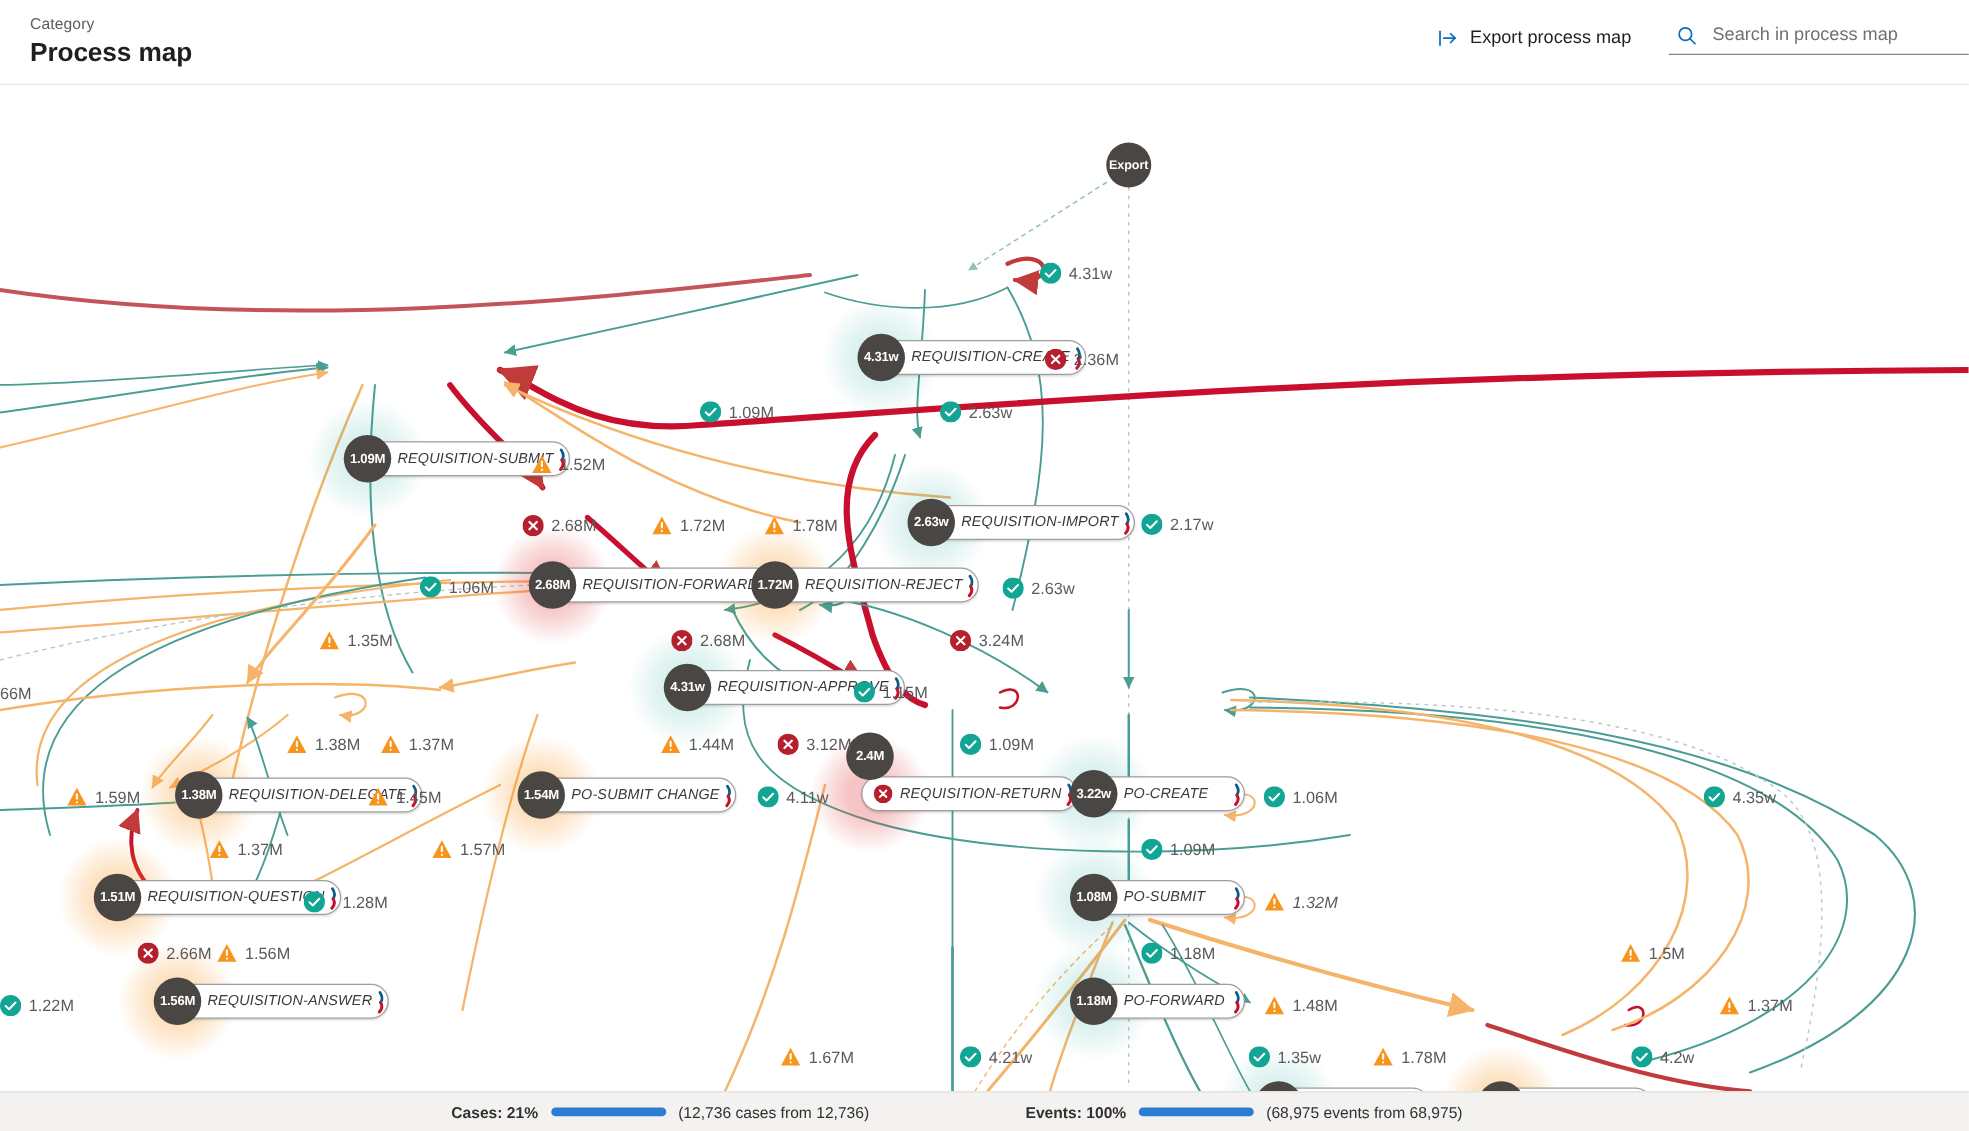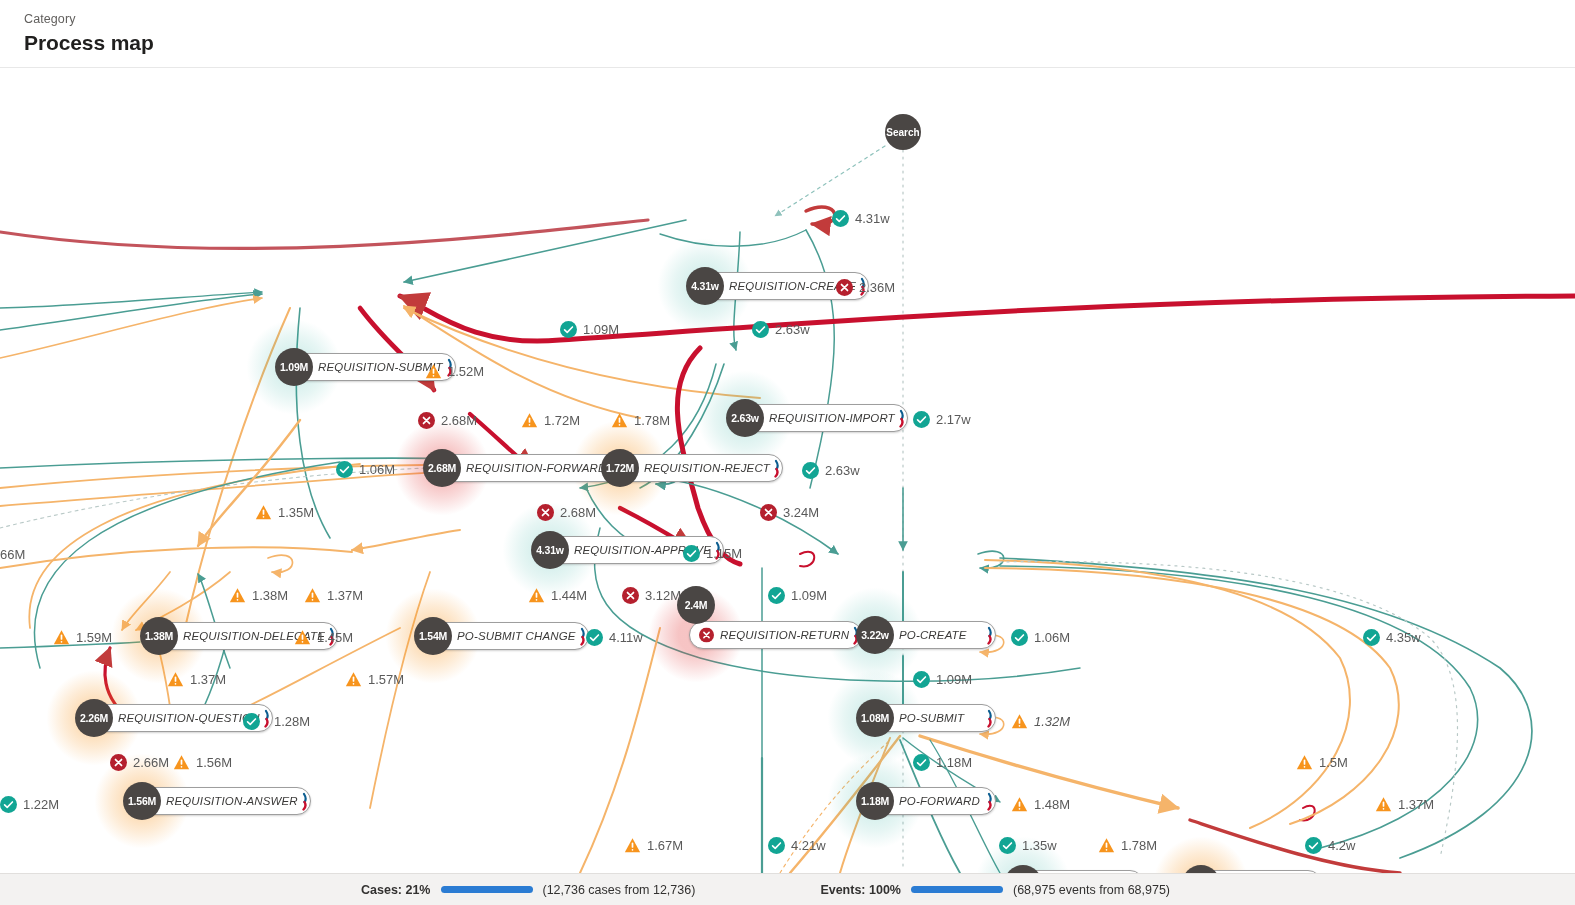--- a/index.html
+++ b/index.html
@@ -139,20 +139,41 @@
   .stat-name { font-weight: bold; }
   .stat-detail { color: #323130; }
 </style>
 </head>
 <body>
 
 <div id="header">
   <div id="header-left">
     <div class="category-label">Category</div>
     <div class="page-title">Process map</div>
+  </div>
+  <div id="header-right">
+    <div id="export-btn">
+      <span class="ico">
+        <svg width="17" height="17" viewBox="0 0 17 17" fill="none">
+          <path d="M2 3 L2 14" stroke="#0f6cbd" stroke-width="1.4" stroke-linecap="round"></path>
+          <path d="M5 8.5 L14 8.5" stroke="#0f6cbd" stroke-width="1.4" stroke-linecap="round"></path>
+          <path d="M10.5 5 L14 8.5 L10.5 12" stroke="#0f6cbd" stroke-width="1.4" stroke-linecap="round" stroke-linejoin="round"></path>
+        </svg>
+      </span>
+      <span>Export process map</span>
+    </div>
+    <div id="search-wrap">
+      <span class="ico">
+        <svg width="17" height="17" viewBox="0 0 17 17" fill="none">
+          <circle cx="7.3" cy="7.3" r="5" stroke="#0f6cbd" stroke-width="1.4"></circle>
+          <path d="M11 11 L15 15" stroke="#0f6cbd" stroke-width="1.4" stroke-linecap="round"></path>
+        </svg>
+      </span>
+      <input id="search-input" type="text" placeholder="Search in process map" style="">
+    </div>
   </div>
 </div>
 
 <div id="canvas">
 
   <svg id="edges" viewBox="0 0 1575 805" preserveAspectRatio="none">
     <defs>
       <marker id="ah-ok" markerWidth="7" markerHeight="7" refX="5.5" refY="3" orient="auto">
         <path d="M0,0 L6,3 L0,6 z" fill="#4a9d93"></path>
       </marker>
@@ -280,21 +301,21 @@
       <path d="M545,486 C560,478 558,502 544,498" stroke="#c8102e" stroke-width="2"></path>
 
       <path d="M460,462 C420,468 390,476 352,482" stroke="#f5b46a" stroke-width="2" marker-end="url(#ah-warn)"></path>
       <path d="M0,500 C120,480 260,474 352,484" stroke="#f5b46a" stroke-width="2"></path>
       <path d="M430,504 C410,560 390,640 370,740" stroke="#f5b46a" stroke-width="1.8"></path>
     </g>
   </svg>
 
   <div id="nodes-layer">
       <div class="start-node" style="left: 885px; top: 46px;">
-        <span>Search</span>
+        <span>Export</span>
       </div>
       <div class="glow" style="background: radial-gradient(circle, rgba(18, 165, 148, 0.16) 0%, rgba(18, 165, 148, 0.16) 26%, rgba(18, 165, 148, 0.1) 45%, rgba(18, 165, 148, 0) 70%); left: 657px; top: 170px; width: 96px; height: 96px;"></div>
       <div class="node" style="left: 698px; top: 204px; min-width: 122px;">
         <span class="sico">
           <svg width="15" height="15" viewBox="0 0 16 16">
             <circle cx="8" cy="8" r="8" fill="#12a594"></circle>
             <path d="M4.3 8.3 L6.8 10.7 L11.7 5.6" stroke="#fff" stroke-width="1.5" fill="none" stroke-linecap="round" stroke-linejoin="round"></path>
           </svg>
         </span>
         <span class="nlabel">REQUISITION-CREATE</span>
@@ -471,21 +492,21 @@
             <rect x="7.2" y="11.2" width="1.6" height="1.7" rx="0.8" fill="#fff"></rect>
           </svg>
         </span>
         <span class="nlabel">REQUISITION-QUESTION</span>
         <span class="endcap"><svg width="14" height="20" viewBox="0 0 14 20">
     <path d="M11 2 C13 5 13 8 11.5 10" stroke="#0a5c8f" stroke-width="2.2" fill="none" stroke-linecap="round"></path>
     <path d="M11.5 10 C13 12.5 12.5 15.5 10.5 17.5" stroke="#c8102e" stroke-width="2.4" fill="none" stroke-linecap="round"></path>
   </svg></span>
       </div>
       <div class="nbadge" style="left: 75px; top: 631px;">
-        <span>2.26M</span>
+        <span>1.51M</span>
       </div>
       <div class="glow" style="background: radial-gradient(circle, rgba(18, 165, 148, 0.16) 0%, rgba(18, 165, 148, 0.16) 26%, rgba(18, 165, 148, 0.1) 45%, rgba(18, 165, 148, 0) 70%); left: 827px; top: 602px; width: 96px; height: 96px;"></div>
       <div class="node" style="left: 868px; top: 636px; min-width: 128px;">
         <span class="sico">
           <svg width="15" height="15" viewBox="0 0 16 16">
             <circle cx="8" cy="8" r="8" fill="#12a594"></circle>
             <path d="M4.3 8.3 L6.8 10.7 L11.7 5.6" stroke="#fff" stroke-width="1.5" fill="none" stroke-linecap="round" stroke-linejoin="round"></path>
           </svg>
         </span>
         <span class="nlabel">PO-SUBMIT</span>
@@ -699,21 +720,21 @@
         <span>1.59M</span>
       </div>
       <div class="elabel" style="left: 294px; top: 561px;">
         <span class="badge"><svg width="17" height="17" viewBox="0 0 16 16">
             <path d="M8 1.2 L15.2 14.4 L0.8 14.4 Z" fill="#f7941d"></path>
             <rect x="7.2" y="5.2" width="1.6" height="5" rx="0.8" fill="#fff"></rect>
             <rect x="7.2" y="11.2" width="1.6" height="1.7" rx="0.8" fill="#fff"></rect>
           </svg></span>
         <span>1.45M</span>
       </div>
-      <div class="elabel" style="left: 586px; top: 561px; text-align: right;">
+      <div class="elabel" style="left: 606px; top: 561px; text-align: right;">
         <span class="badge"><svg width="17" height="17" viewBox="0 0 16 16">
             <circle cx="8" cy="8" r="8" fill="#12a594"></circle>
             <path d="M4.3 8.3 L6.8 10.7 L11.7 5.6" stroke="#fff" stroke-width="1.5" fill="none" stroke-linecap="round" stroke-linejoin="round"></path>
           </svg></span>
         <span>4.11w</span>
       </div>
       <div class="elabel" style="left: 1011px; top: 561px;">
         <span class="badge"><svg width="17" height="17" viewBox="0 0 16 16">
             <circle cx="8" cy="8" r="8" fill="#12a594"></circle>
             <path d="M4.3 8.3 L6.8 10.7 L11.7 5.6" stroke="#fff" stroke-width="1.5" fill="none" stroke-linecap="round" stroke-linejoin="round"></path>

